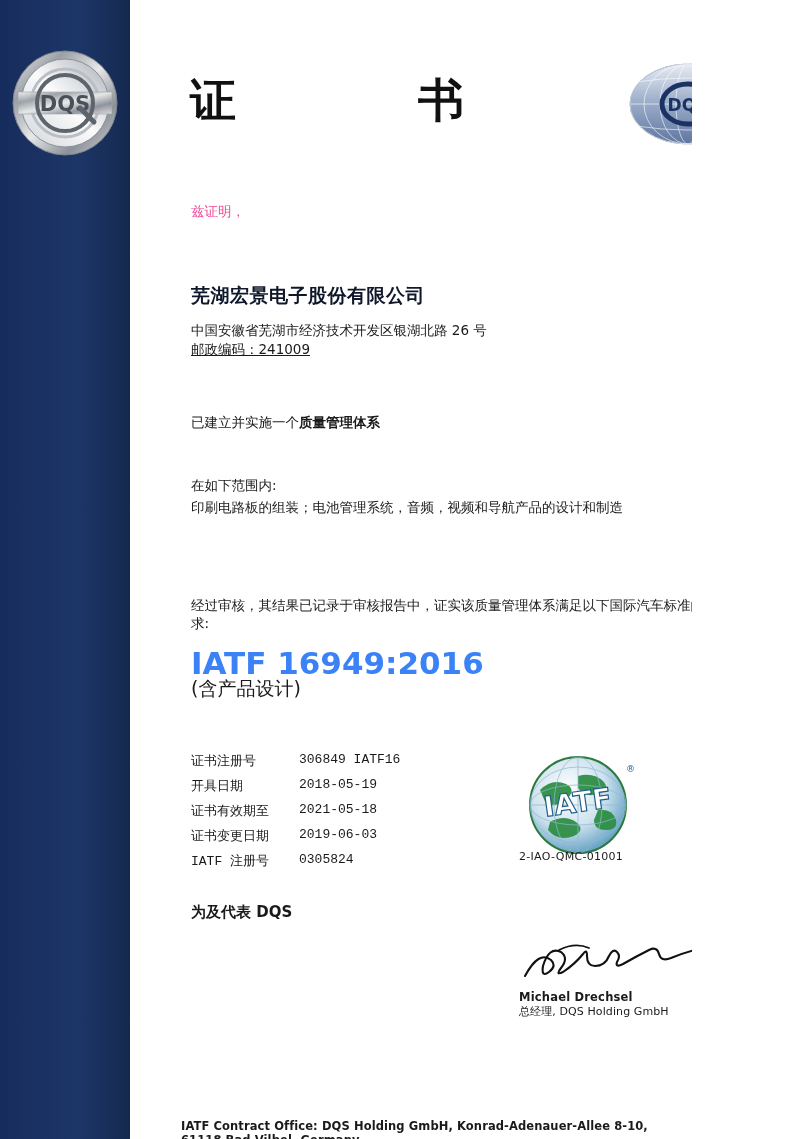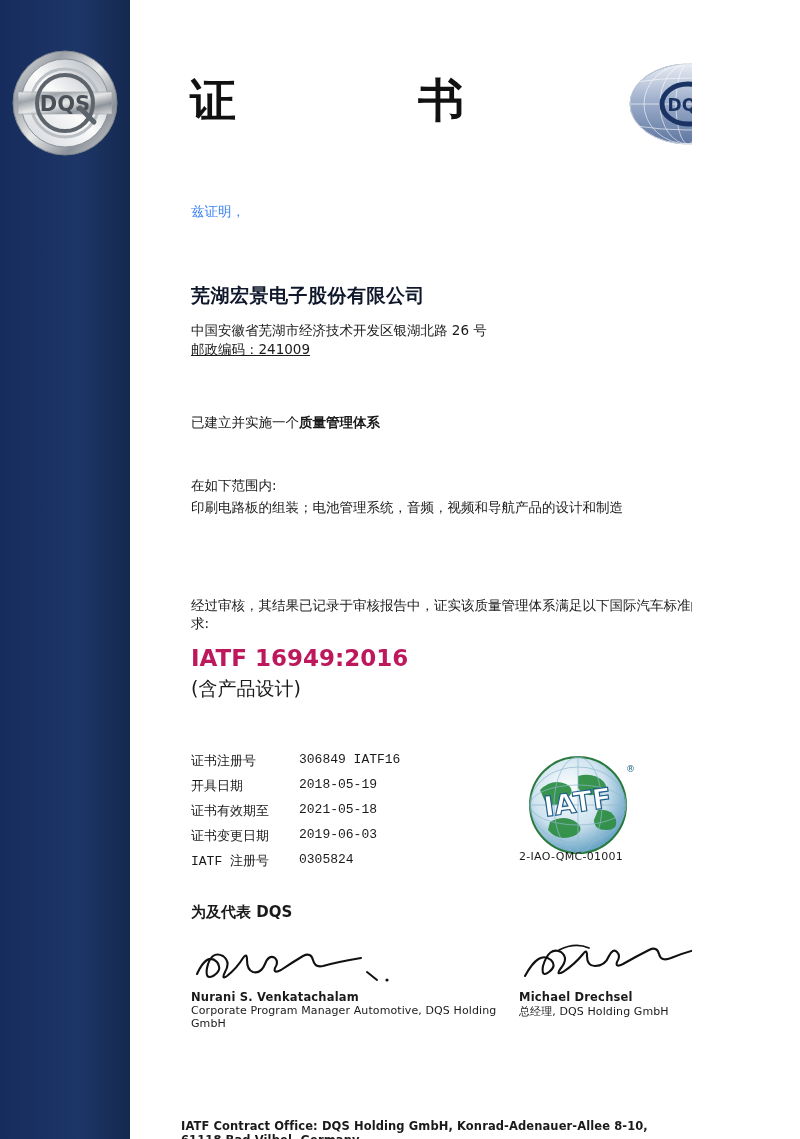--- a/index.html
+++ b/index.html
@@ -66,21 +66,21 @@
     left: 191px;
     top: 0;
     width: 530px;
   }
   .intro {
     position: absolute;
     top: 203px;
     left: 0;
     font-size: 13.5px;
     font-family: "DejaVu Sans", sans-serif;
-    color: #3b82f6;
+    color: #ec4899;
   }
   .company {
     position: absolute;
     top: 283px;
     left: 0;
     font-size: 19px;
     font-weight: bold;
     font-family: "DejaVu Sans", sans-serif;
     color: #0f172a;
     letter-spacing: 0.5px;
@@ -128,24 +128,24 @@
     position: absolute;
     top: 597px;
     left: 0;
     font-size: 13.5px;
     font-family: "DejaVu Sans", sans-serif;
   }
   .standard {
     position: absolute;
     top: 645px;
     left: 0;
-    font-size: 23px;
-    font-weight: bold;
-    font-family: "DejaVu Sans", sans-serif;
-    color: #be185d;
+    font-size: 31px;
+    font-weight: bold;
+    font-family: "DejaVu Sans", sans-serif;
+    color: #3b82f6;
   }
   .standard-note {
     position: absolute;
     top: 676px;
     left: 0;
     font-size: 19px;
     font-family: "DejaVu Sans", sans-serif;
   }
   
   .details {
@@ -367,29 +367,20 @@
         <line x1="58" y1="7" x2="58" y2="103"></line>
       </g>
       <g transform="rotate(-8 58 55)">
         <text x="58" y="62" text-anchor="middle" font-family="DejaVu Sans, sans-serif" font-size="28" font-weight="bold" fill="#ffffff" stroke="#1f5f8b" stroke-width="1.2">IATF</text>
       </g>
       <text x="106" y="22" font-family="DejaVu Sans, sans-serif" font-size="9" fill="#1f5f8b">®</text>
     </svg>
   </div>
   <div class="iatf-code">2-IAO-QMC-01001</div>
 
-  <div class="sig-left">
-    <svg width="230" height="46" viewBox="0 0 230 46">
-      <path d="M6 34 q10 -22 20 -12 q6 8 -4 14 q-8 4 -6 -8 q4 -18 16 -12 q8 6 2 16 q-4 8 2 4 q10 -8 16 -18 q4 -6 4 2 q0 10 6 12 q8 2 12 -8 q4 -10 10 -6 q4 4 0 10 q-2 6 6 2 q12 -8 22 -14 q8 -4 10 4 q2 8 10 6 q14 -4 38 -8" fill="none" stroke="#111" stroke-width="2.1" stroke-linecap="round"></path>
-      <path d="M176 32 l10 8" fill="none" stroke="#111" stroke-width="2" stroke-linecap="round"></path>
-      <circle cx="196" cy="40" r="1.6" fill="#111"></circle>
-    </svg>
-    <div class="sig-name">Nurani S. Venkatachalam</div>
-    <div class="sig-role">Corporate Program Manager Automotive, DQS Holding GmbH</div>
-  </div>
 
   <div class="sig-right">
     <svg width="210" height="46" viewBox="0 0 210 46">
       <path d="M6 36 q14 -26 26 -16 q6 6 -2 12 q-8 6 -6 -6 q6 -20 18 -14 q8 6 0 16 q-6 8 2 4 q12 -8 20 -18 q4 -6 4 2 q0 10 8 10 q10 0 14 -10 q4 -8 8 -4 q4 4 0 10 q-2 6 6 2 q14 -8 26 -14 q8 -4 10 4 q2 8 12 4 q14 -6 32 -10" fill="none" stroke="#111" stroke-width="2.1" stroke-linecap="round"></path>
       <path d="M40 10 q16 -8 30 -2" fill="none" stroke="#111" stroke-width="1.8" stroke-linecap="round"></path>
     </svg>
     <div class="sig-name">Michael Drechsel</div>
     <div class="sig-role">总经理, DQS Holding GmbH</div>
   </div>
 

